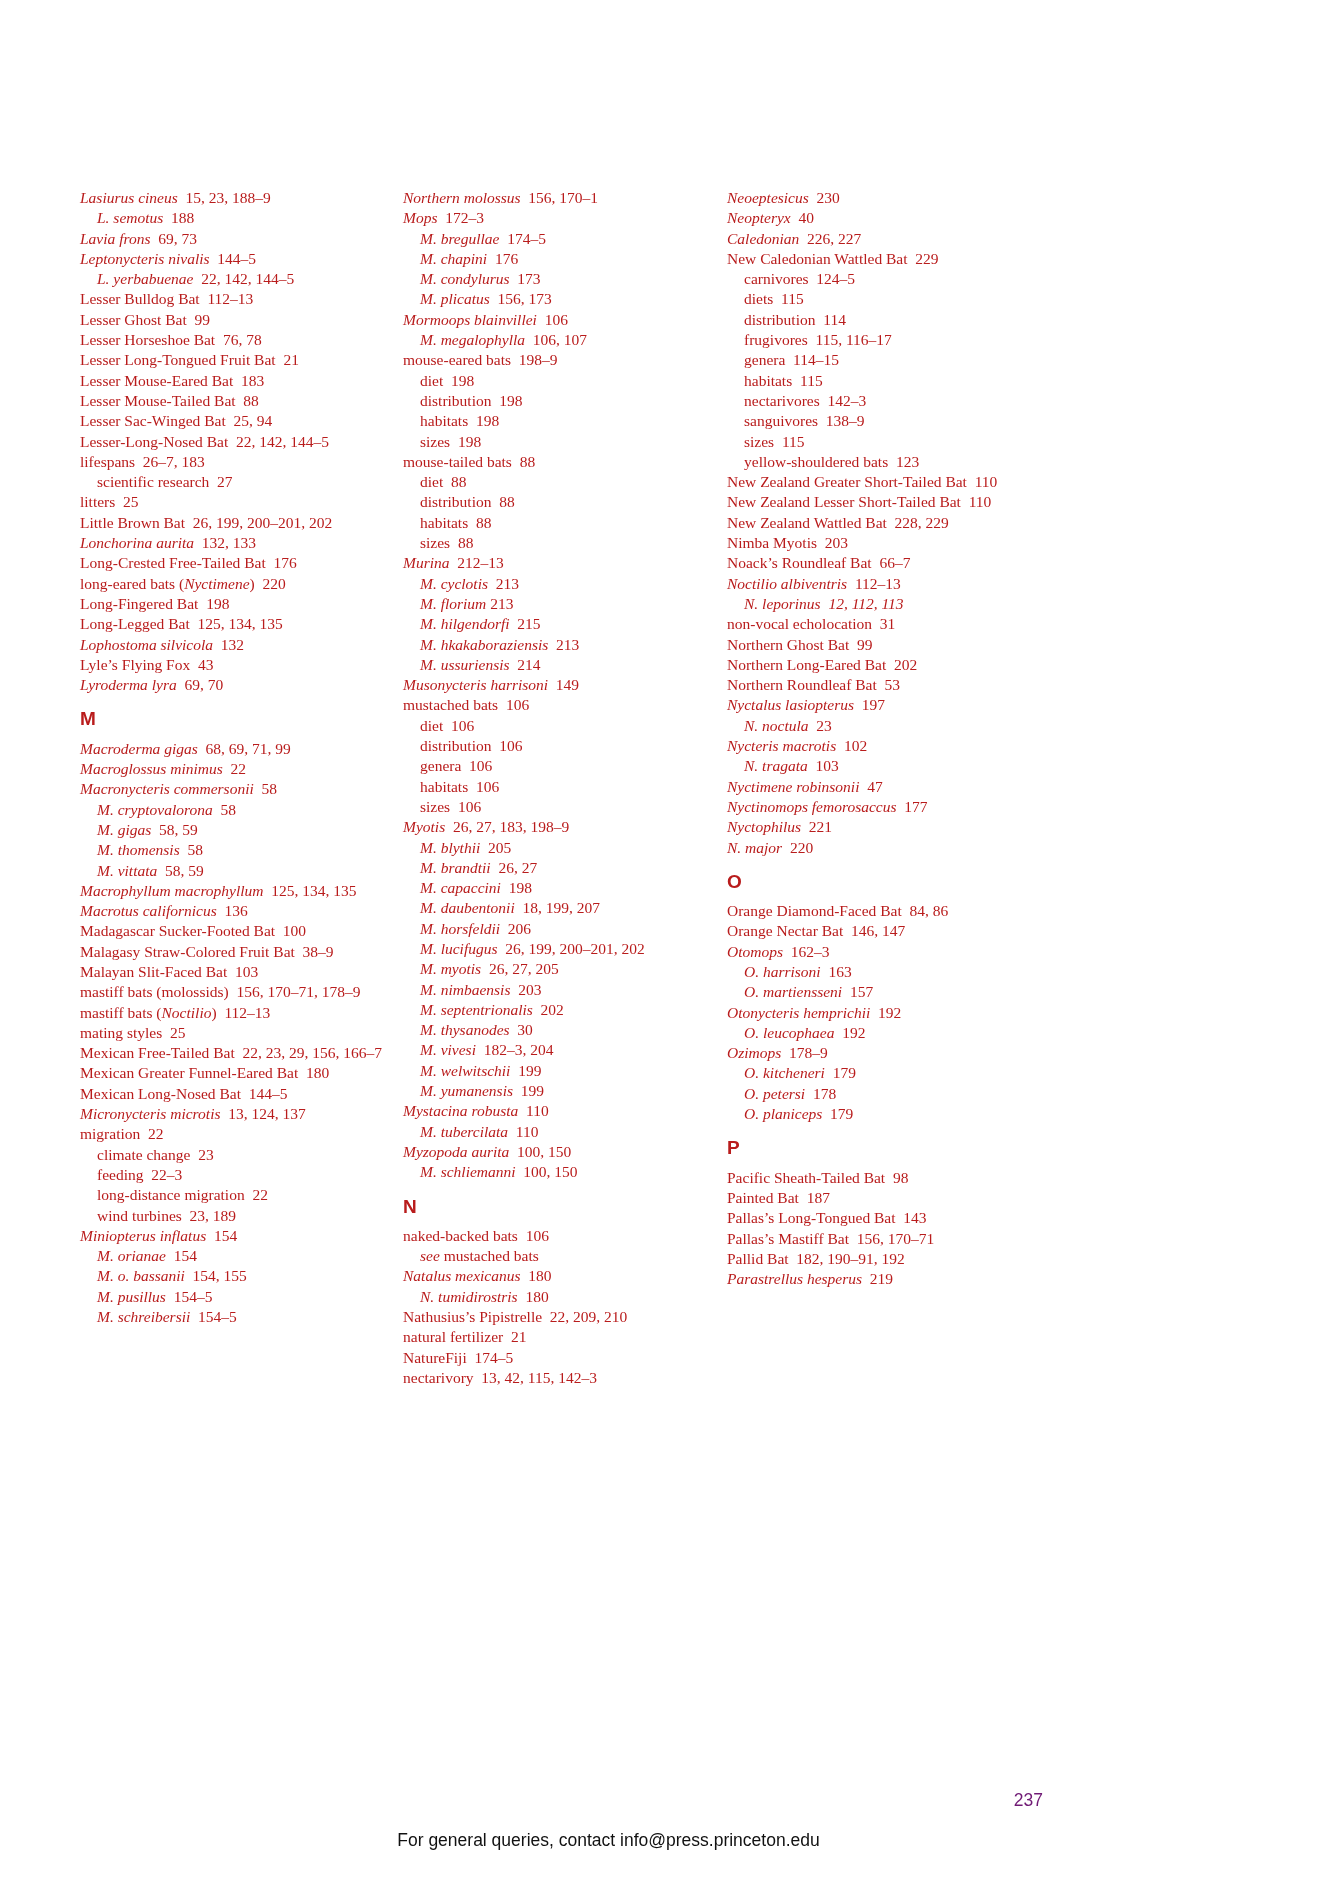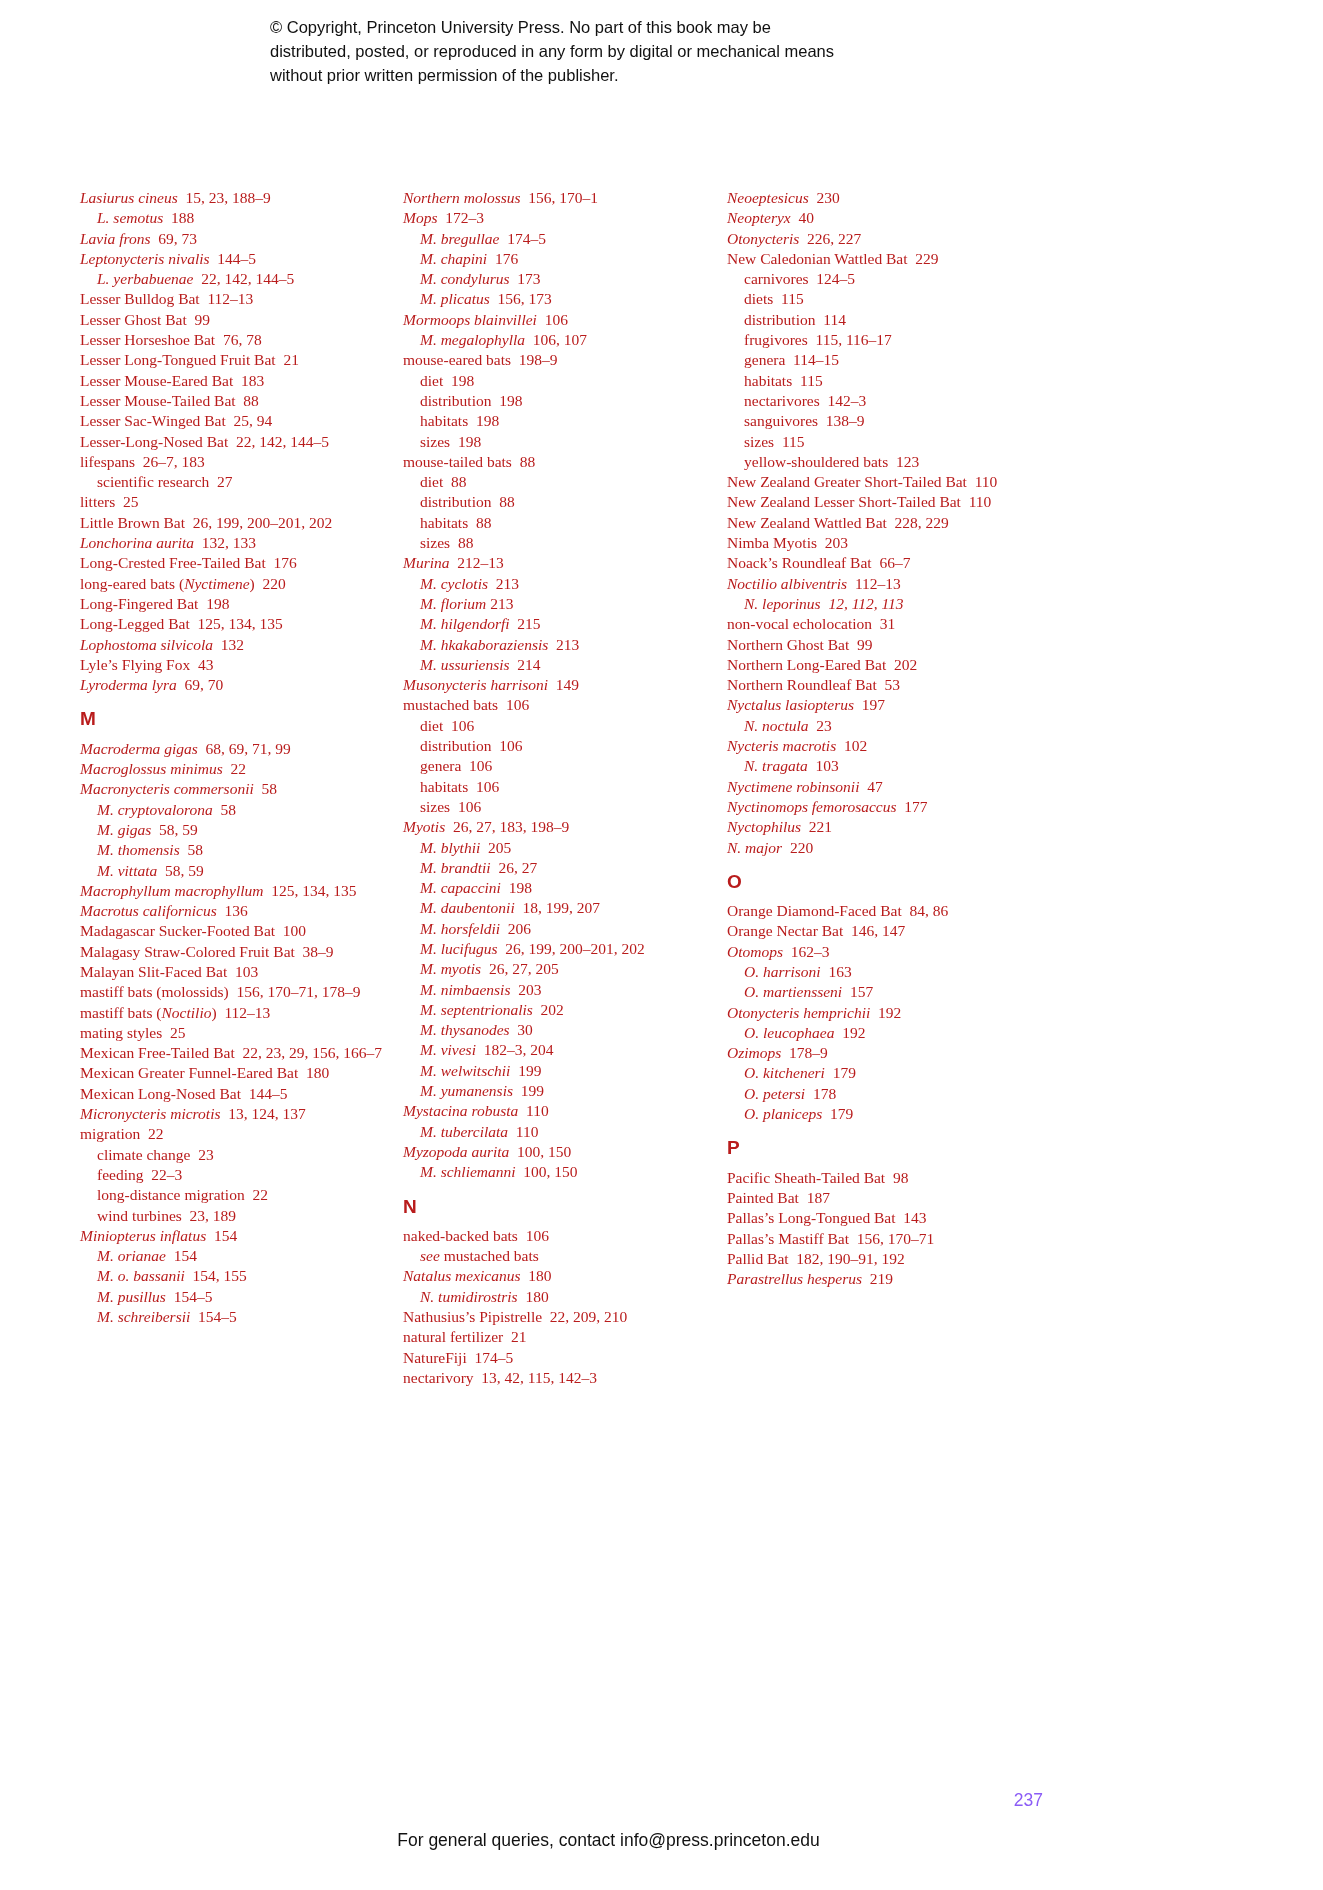--- a/index.html
+++ b/index.html
@@ -55,39 +55,38 @@
     margin: 14px 0 9px 0;
   }
   .page-number {
     position: absolute;
     top: 1790px;
     left: 983px;
     width: 60px;
     text-align: right;
     font-family: "Liberation Sans", sans-serif;
     font-size: 17.5px;
-    color: #8b5cf6;
+    color: #701a75;
   }
   .footer {
     position: absolute;
     top: 1830px;
     left: 0;
     width: 1217px;
     text-align: center;
     font-family: "Liberation Sans", sans-serif;
     font-size: 17.5px;
     color: #111111;
   }
 </style>
 </head>
 <body>
 
 <div class="page">
 
-  <div class="copyright">© Copyright, Princeton University Press. No part of this book may be distributed, posted, or reproduced in any form by digital or mechanical means without prior written permission of the publisher.</div>
 
   <div class="col" id="col1">
       <div class="entry indent-0"><i>Lasiurus cineus</i> 15, 23, 188–9</div>
       <div class="entry indent-1"><i>L. semotus</i> 188</div>
       <div class="entry indent-0"><i>Lavia frons</i> 69, 73</div>
       <div class="entry indent-0"><i>Leptonycteris nivalis</i> 144–5</div>
       <div class="entry indent-1"><i>L. yerbabuenae</i> 22, 142, 144–5</div>
       <div class="entry indent-0">Lesser Bulldog Bat 112–13</div>
       <div class="entry indent-0">Lesser Ghost Bat 99</div>
       <div class="entry indent-0">Lesser Horseshoe Bat 76, 78</div>
@@ -195,21 +194,21 @@
       <div class="entry indent-0"><i>Natalus mexicanus</i> 180</div>
       <div class="entry indent-1"><i>N. tumidirostris</i> 180</div>
       <div class="entry indent-0">Nathusius’s Pipistrelle 22, 209, 210</div>
       <div class="entry indent-0">natural fertilizer 21</div>
       <div class="entry indent-0">NatureFiji 174–5</div>
       <div class="entry indent-0">nectarivory 13, 42, 115, 142–3</div>
     </div>
   <div class="col" id="col3">
       <div class="entry indent-0"><i>Neoeptesicus</i> 230</div>
       <div class="entry indent-0"><i>Neopteryx</i> 40</div>
-      <div class="entry indent-0"><i>Otonycteris</i> 226, 227</div>
+      <div class="entry indent-0"><i>Caledonian</i> 226, 227</div>
       <div class="entry indent-0">New Caledonian Wattled Bat 229</div>
       <div class="entry indent-1">carnivores 124–5</div>
       <div class="entry indent-1">diets 115</div>
       <div class="entry indent-1">distribution 114</div>
       <div class="entry indent-1">frugivores 115, 116–17</div>
       <div class="entry indent-1">genera 114–15</div>
       <div class="entry indent-1">habitats 115</div>
       <div class="entry indent-1">nectarivores 142–3</div>
       <div class="entry indent-1">sanguivores 138–9</div>
       <div class="entry indent-1">sizes 115</div>

